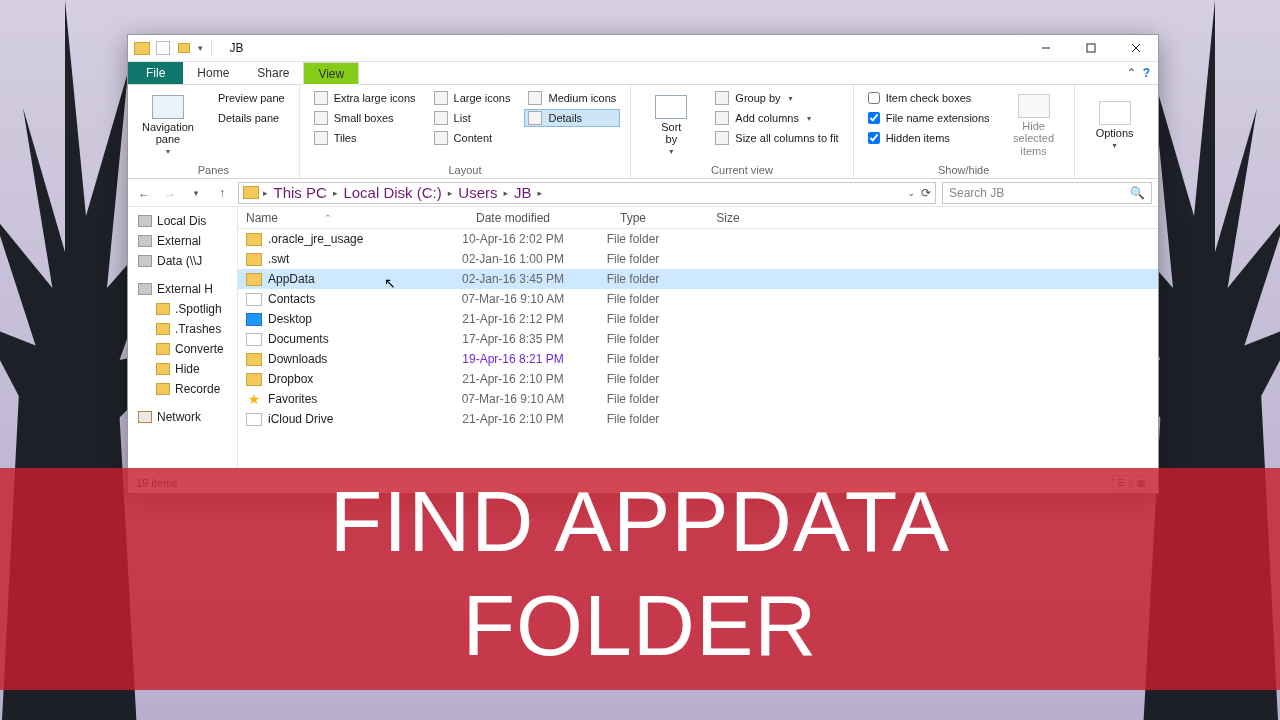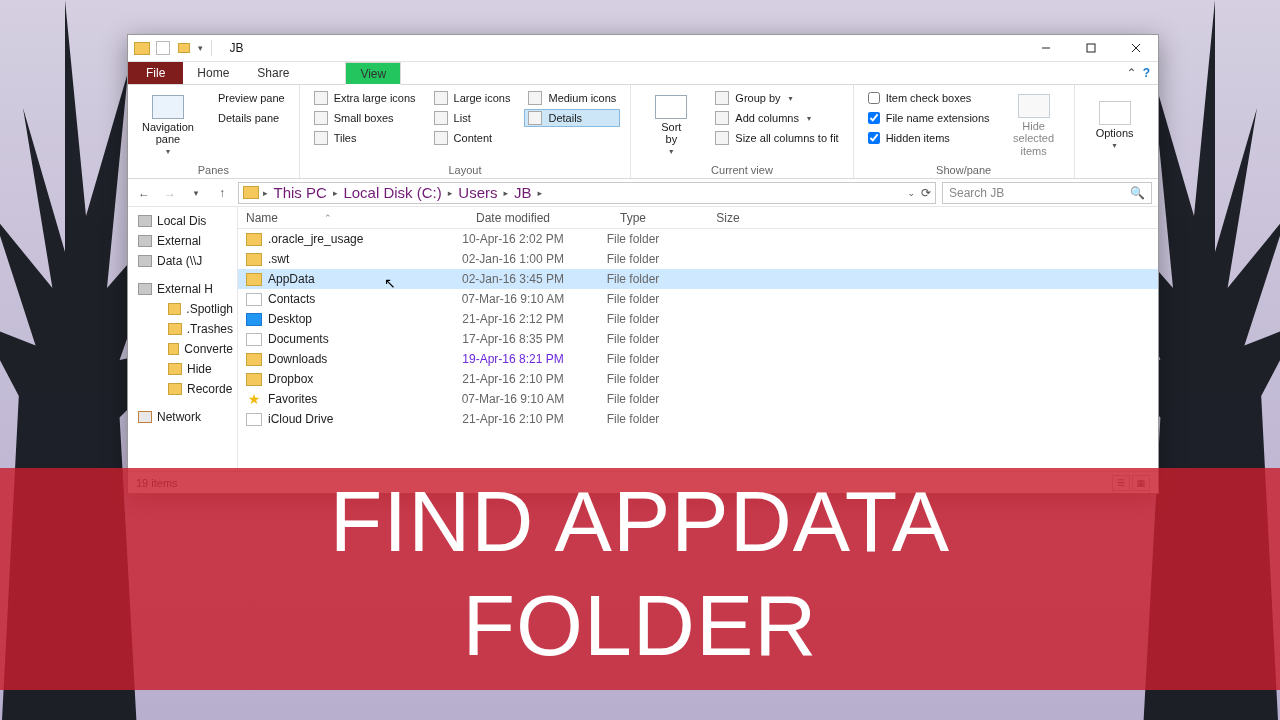--- a/index.html
+++ b/index.html
@@ -19,23 +19,23 @@
 .explorer{ position:absolute; left:127px; top:34px; width:1032px; height:460px; background:#fff; border:1px solid #9a9a9a; box-shadow:0 6px 24px rgba(0,0,0,.35); font-size:12px; color:#1a1a1a; }
 
 .titlebar{ height:27px; display:flex; align-items:center; border-bottom:1px solid #e1e1e1; }
 .titlebar .qat{ display:flex; align-items:center; gap:6px; padding:0 6px; }
 .titlebar .qat .ico{ width:16px; height:16px; display:flex; align-items:center; justify-content:center; }
 .titlebar .title-text{ flex:0 0 auto; padding:0 10px; font-size:12px; }
 .titlebar .spacer{ flex:1; }
 .titlebar .winbtn{ width:45px; height:27px; display:flex; align-items:center; justify-content:center; color:#222; font-size:11px; }
 
 .menurow{ height:23px; display:flex; align-items:stretch; border-bottom:1px solid #d9d9d9; }
-.menurow .file-tab{ background:#7f1d1d; color:#fff; padding:0 18px; display:flex; align-items:center; font-size:12px; }
+.menurow .file-tab{ background:#0f766e; color:#fff; padding:0 18px; display:flex; align-items:center; font-size:12px; }
 .menurow .tab{ padding:0 14px; display:flex; align-items:center; color:#333; }
-.menurow .tab.active{ background:#22c55e; border:1px solid #d9d9d9; border-bottom:1px solid #fff; margin-bottom:-1px;margin-left:42px; }
+.menurow .tab.active{ background:#84cc16; border:1px solid #d9d9d9; border-bottom:1px solid #fff; margin-bottom:-1px; }
 .menurow .right-icons{ margin-left:auto; display:flex; align-items:center; gap:6px; padding-right:8px; color:#1979ca; }
 .menurow .right-icons .chev{ color:#555; }
 
 .ribbon{ height:94px; display:flex; border-bottom:1px solid #d9d9d9; background:#fff; }
 .rgroup{ border-right:1px solid #e4e4e4; padding:4px 10px 2px 10px; display:flex; flex-direction:column; }
 .rgroup .body{ flex:1; display:flex; gap:10px; }
 .rgroup .label{ text-align:center; font-size:11px; color:#666; padding-top:2px; }
 .bigbtn{ display:flex; flex-direction:column; align-items:center; justify-content:center; width:60px; gap:2px; }
 .bigbtn .ic{ width:32px; height:24px; border:1px solid #9ab; background:#eaf3fb; }
 .bigbtn .txt{ font-size:11px; text-align:center; line-height:1.1; }
@@ -53,21 +53,21 @@
 .addrbox{ flex:1; height:22px; border:1px solid #c8c8c8; display:flex; align-items:center; padding:0 4px; gap:2px; }
 .addrbox .crumb{ display:flex; align-items:center; gap:3px; padding:0 4px; font-size:15px; color:#701a75; }
 .addrbox .chev{ color:#555; font-size:9px; }
 .addrbox .end-icons{ margin-left:auto; display:flex; gap:6px; align-items:center; color:#555; }
 .searchbox{ width:210px; height:22px; border:1px solid #c8c8c8; display:flex; align-items:center; padding:0 6px; color:#888; gap:6px; }
 .searchbox .mag{ margin-left:auto; color:#555; }
 
 .content{ position:absolute; top:172px; bottom:22px; left:0; right:0; display:flex; }
 .navpane{ width:110px; border-right:1px solid #e6e6e6; overflow:hidden; padding-top:4px; }
 .navpane .nitem{ display:flex; align-items:center; gap:5px; height:20px; padding:0 4px 0 10px; font-size:12px; color:#222; white-space:nowrap; }
-.navpane .nitem.child{ padding-left:40px; }
+.navpane .nitem.child{ padding-left:28px; }
 .navpane .nitem .nic{ width:14px; height:12px; background:#f5c85b; border:1px solid #caa33a; }
 .navpane .nitem .nic.drive{ background:#c8c8c8; border-color:#9a9a9a; }
 .navpane .nitem .nic.net{ background:#e8e8e8; border-color:#c08040; }
 .filelist{ flex:1; overflow:hidden;text-align:center; }
 .filelist .hdr{ display:flex; height:22px; align-items:center; border-bottom:1px solid #e8e8e8; color:#555; font-size:12px; }
 .filelist .hdr .col{ padding:0 8px; }
 .col.name{ width:210px; display:flex; align-items:center; gap:6px; }
 .col.date{ width:130px; }
 .col.type{ width:110px; }
 .col.size{ width:80px; }
@@ -244,21 +244,21 @@
               <input type="checkbox" checked="" style="">
               <span>Hidden items</span>
             </label>
         </div>
         <div class="bigbtn" style="opacity:.55">
           <div class="ic" style="background:#f4f4f4"></div>
           <div class="txt" style="white-space:pre-line">Hide selected
 items</div>
         </div>
       </div>
-      <div class="label">Show/pane</div>
+      <div class="label">Show/hide</div>
     </div>
 
     <div class="rgroup" style="border-right:none">
       <div class="body">
         <div class="bigbtn">
           <div class="ic" style="background:#fff;border-color:#ccc"></div>
           <div class="txt">Options</div>
           <span style="font-size:8px;color:#555">▾</span>
         </div>
       </div>

